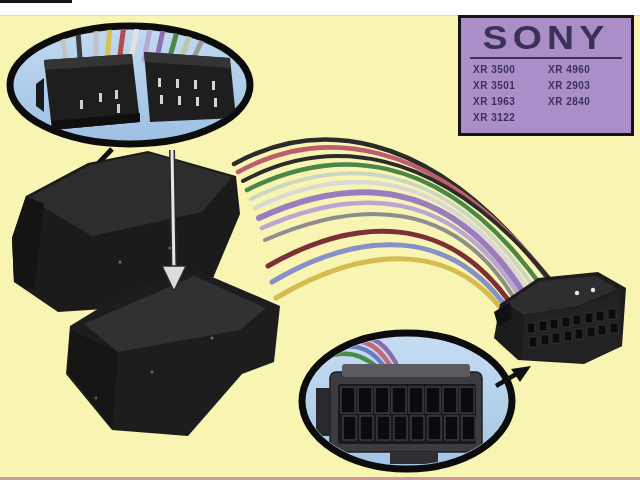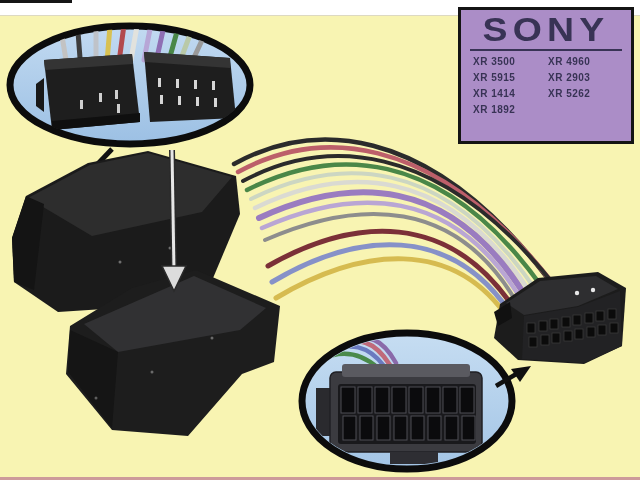--- a/index.html
+++ b/index.html
@@ -16,21 +16,21 @@
   .top-strip-mark{
     position:absolute;left:0;top:0;width:72px;height:3px;
     background:#151515;
   }
   .bottom-line{
     position:absolute;left:0;bottom:0;width:640px;height:3px;
     background:var(--bottom-line,#cc9a9a);
   }
   .scene-svg{position:absolute;left:0;top:0;}
   .brand-box{
-    position:absolute;left:458px;top:7px;width:176px;height:137px;
+    position:absolute;left:458px;top:15px;width:176px;height:121px;
     box-sizing:border-box;
     background:var(--brand-bg,#ab8dc7);
     border:3px solid var(--brand-border,#141414);
     color:var(--brand-text,#3a3550);
   }
   .brand-name{
     font-size:36px;font-weight:bold;letter-spacing:5px;
     text-align:center;line-height:38px;margin-top:1px;
     transform:scale(1.04,0.92);transform-origin:center;
     white-space:nowrap;
@@ -231,26 +231,26 @@
       <polygon points="531,366 511,369 520,382" fill="#101010"></polygon>
     </g>
   </svg>
 
   <div class="brand-box">
     <div class="brand-name">SONY</div>
     <div class="brand-rule"></div>
     <div class="model-cols">
       <div class="model-col">
         <div class="model-item">XR 3500</div>
-        <div class="model-item">XR 5915</div>
-        <div class="model-item">XR 1414</div>
-        <div class="model-item">XR 1892</div>
+        <div class="model-item">XR 3501</div>
+        <div class="model-item">XR 1963</div>
+        <div class="model-item">XR 3122</div>
       </div>
       <div class="model-col">
         <div class="model-item">XR 4960</div>
         <div class="model-item">XR 2903</div>
-        <div class="model-item">XR 5262</div>
+        <div class="model-item">XR 2840</div>
       </div>
     </div>
   </div>
 
   <div class="bottom-line"></div>
 </div>
 
 </body></html>

